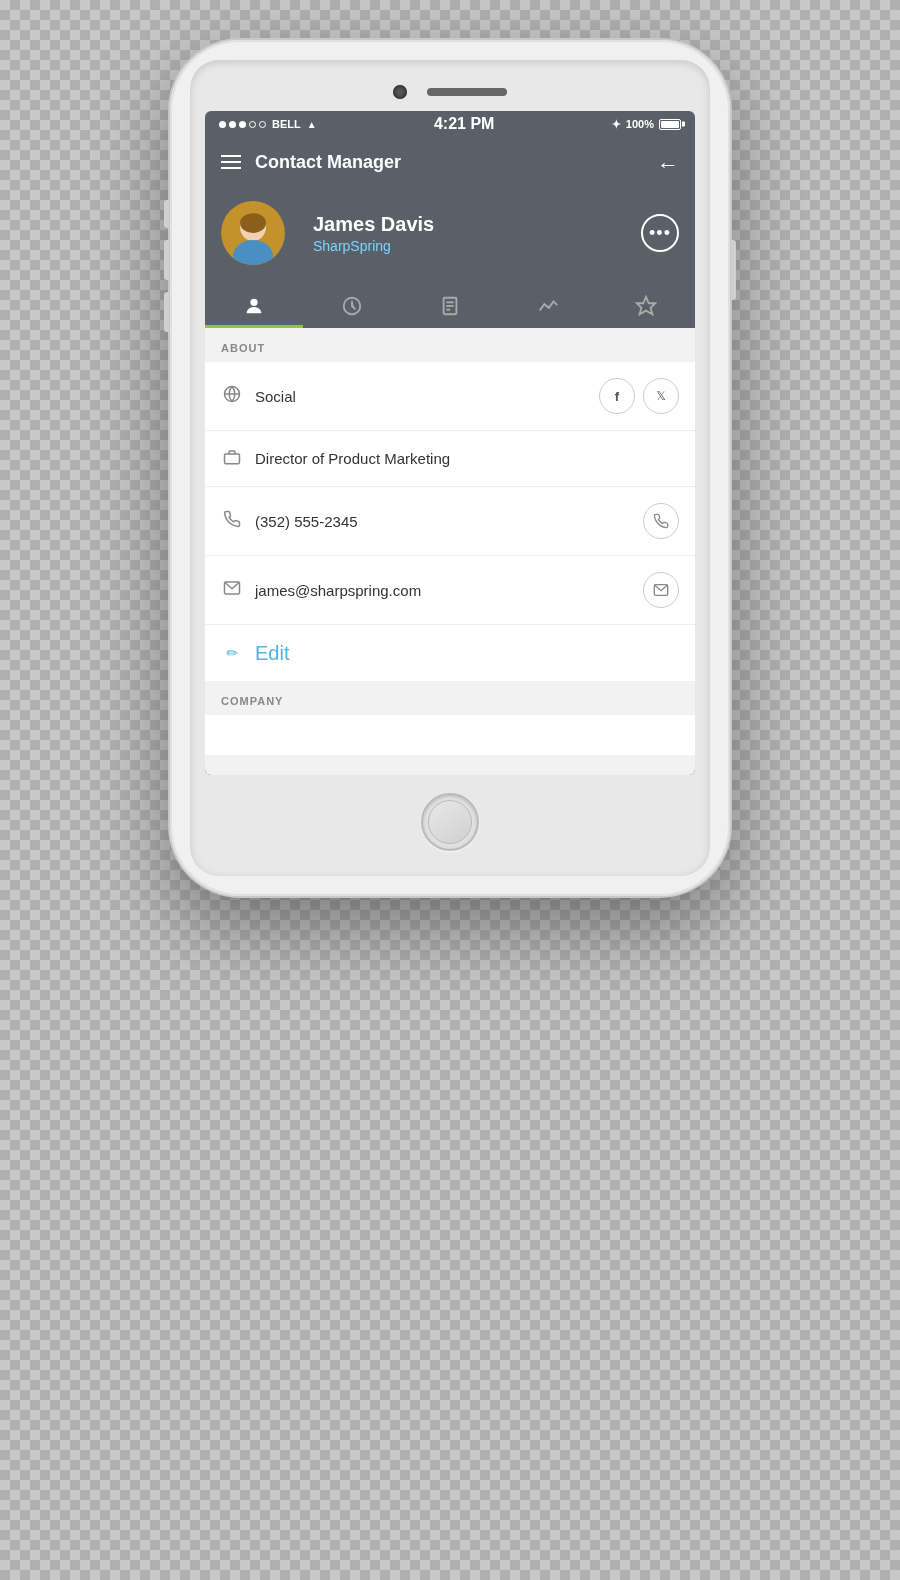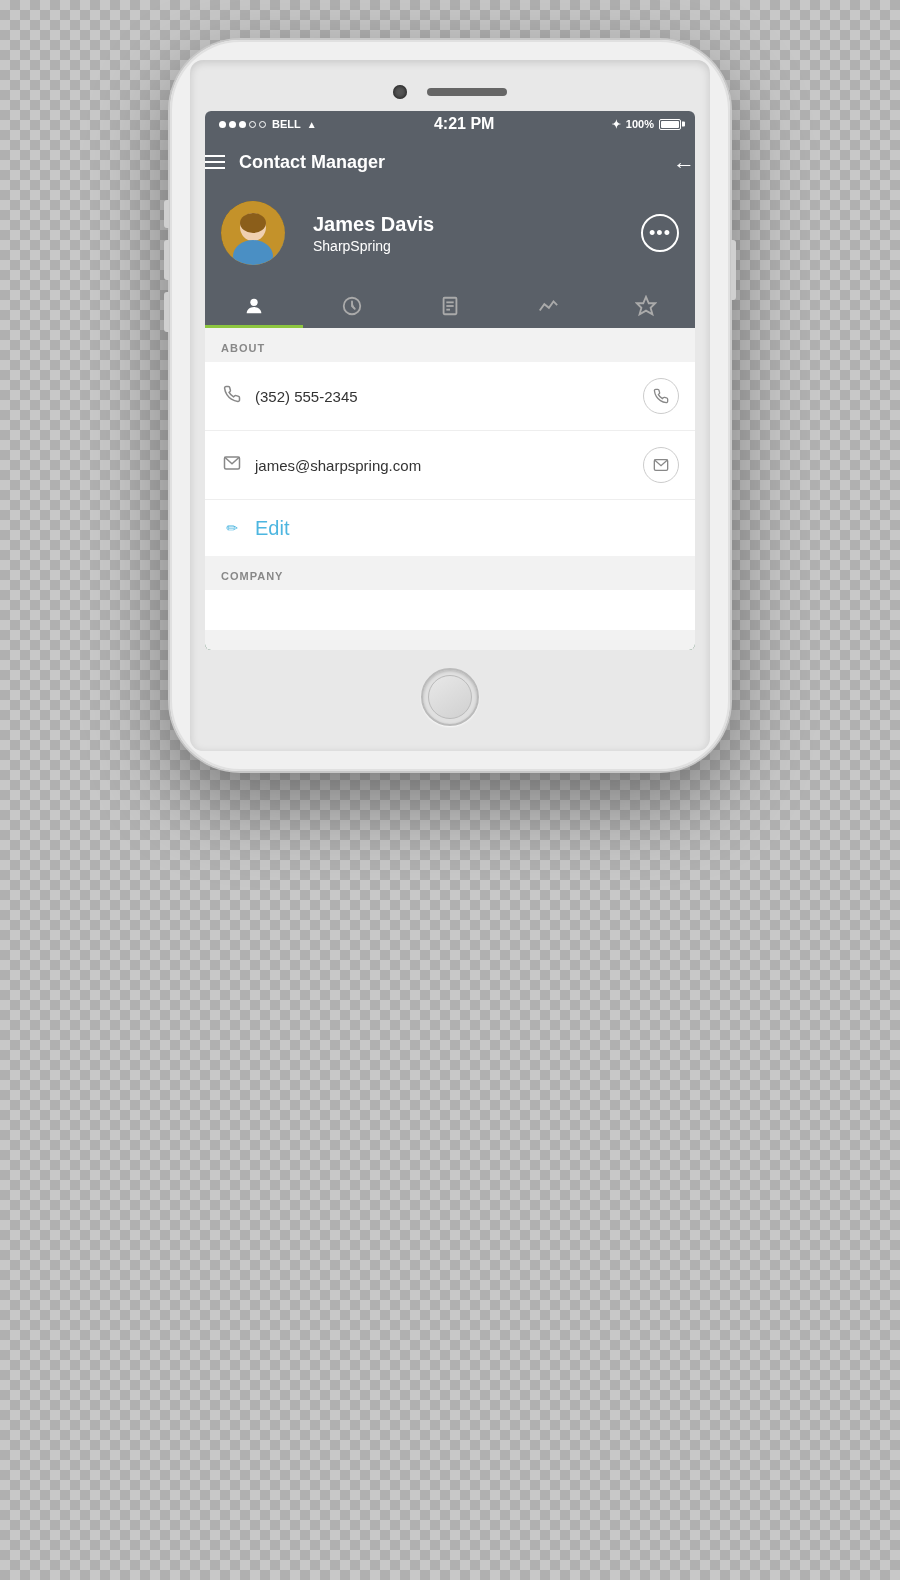--- a/index.html
+++ b/index.html
@@ -28,21 +28,21 @@
       padding: 20px;
       box-shadow:
         0 0 0 2px #c8c8c8,
         0 30px 80px rgba(0,0,0,0.4),
         inset 0 0 0 2px #e0e0e0;
       position: relative;
     }
 
     .phone-inner {
       background: #e8e8e8;
-      border-radius: 13px;
+      border-radius: 29px;
       padding: 15px;
       box-shadow: inset 0 2px 8px rgba(0,0,0,0.15);
     }
 
     
     .phone-top-bar {
       display: flex;
       justify-content: center;
       align-items: center;
       gap: 20px;
@@ -107,21 +107,21 @@
       position: absolute;
       left: 1px; top: 1px; bottom: 1px;
       width: calc(100% - 2px);
       background: #fff;
       border-radius: 1px;
     }
 
     
     .app-header {
       background: #5a6068;
-      padding: 12px 0;
+      padding: 12px 16px;
       display: flex;
       justify-content: space-between;
       align-items: center;
     }
     .header-left { display: flex; align-items: center; gap: 14px; }
     .hamburger { display: flex; flex-direction: column; gap: 4px; cursor: pointer; }
     .hamburger span { width: 20px; height: 2px; background: #fff; display: block; }
     .header-title { color: #fff; font-size: 18px; font-weight: 600; }
     .back-btn { color: #fff; font-size: 22px; cursor: pointer; text-decoration: none; }
 
@@ -148,21 +148,21 @@
       width: 100%; height: 100%;
       background: linear-gradient(160deg, #c4922a 0%, #7a5c20 50%, #5a7ca0 80%);
       border-radius: 50%;
       display: flex;
       align-items: flex-end;
       justify-content: center;
       overflow: hidden;
     }
     .contact-name-area { flex: 1; }
     .contact-name { color: #fff; font-size: 20px; font-weight: 600; }
-    .contact-company { color: #ffffff; font-size: 14px; margin-top: 2px; }
+    .contact-company { color: #7dd3fc; font-size: 14px; margin-top: 2px; }
     .more-btn {
       width: 38px; height: 38px;
       border: 2px solid #fff;
       border-radius: 50%;
       display: flex;
       align-items: center;
       justify-content: center;
       color: #fff;
       font-size: 18px;
       cursor: pointer;
@@ -435,21 +435,45 @@
           </svg>
         </div>
       </div>
 
       <div class="content-area">
 
         <div class="section-label">ABOUT</div>
 
         <div class="card">
 
-
+          <div class="card-row">
+            <span class="row-icon">
+              <svg width="18" height="18" viewBox="0 0 24 24" fill="none" stroke="#888" stroke-width="2">
+                <circle cx="12" cy="12" r="10"></circle>
+                <line x1="2" y1="12" x2="22" y2="12"></line>
+                <path d="M12 2a15 15 0 0 1 0 20M12 2a15 15 0 0 0 0 20"></path>
+              </svg>
+            </span>
+            <span class="row-text">Social</span>
+            <div class="row-actions">
+              <div class="action-btn" style="font-weight:700; font-size:13px; color:#555;">f</div>
+              <div class="action-btn" style="font-size:12px; color:#555;">𝕏</div>
+            </div>
+          </div>
+
+          <div class="card-row">
+            <span class="row-icon">
+              <svg width="18" height="18" viewBox="0 0 24 24" fill="none" stroke="#888" stroke-width="2">
+                <rect x="2" y="8" width="20" height="13" rx="2"></rect>
+                <path d="M16 8V6a2 2 0 0 0-2-2h-4a2 2 0 0 0-2 2v2"></path>
+                <line x1="12" y1="13" x2="12" y2="13"></line>
+              </svg>
+            </span>
+            <span class="row-text">Director of Product Marketing</span>
+          </div>
 
           <div class="card-row">
             <span class="row-icon">
               <svg width="18" height="18" viewBox="0 0 24 24" fill="none" stroke="#888" stroke-width="2">
                 <path d="M22 16.92v3a2 2 0 0 1-2.18 2 19.8 19.8 0 0 1-8.63-3.07 19.5 19.5 0 0 1-6-6 19.8 19.8 0 0 1-3.07-8.67A2 2 0 0 1 4.11 2h3a2 2 0 0 1 2 1.72c.13.96.36 1.9.71 2.81a2 2 0 0 1-.45 2.11L8.09 9.91a16 16 0 0 0 6 6l1.27-1.27a2 2 0 0 1 2.11-.45c.91.35 1.85.58 2.81.71A2 2 0 0 1 22 16.92z"></path>
               </svg>
             </span>
             <span class="row-text">(352) 555-2345</span>
             <div class="row-actions">
               <div class="action-btn">

